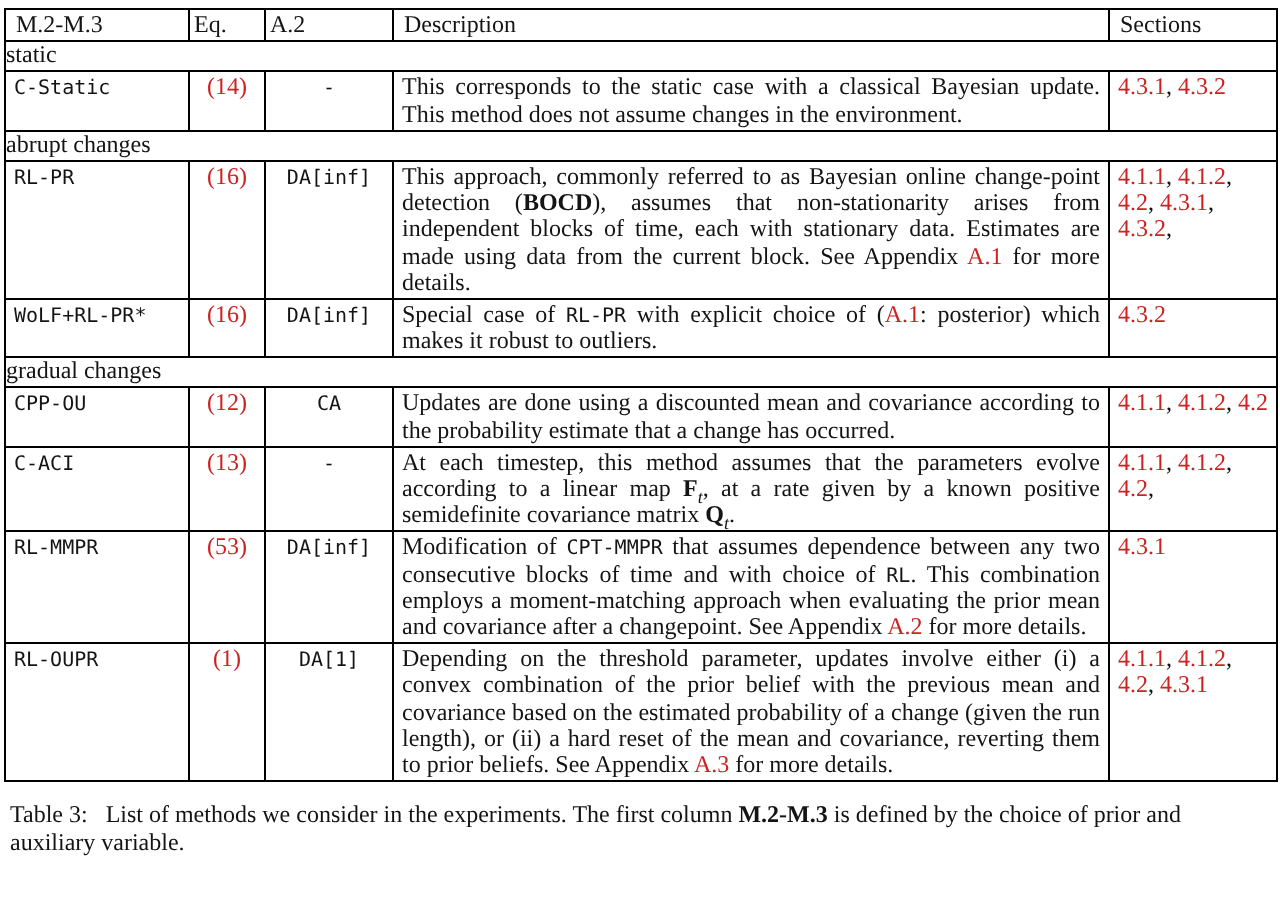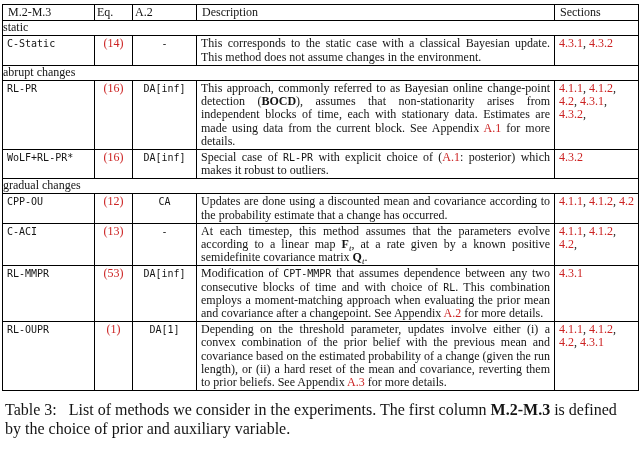--- a/index.html
+++ b/index.html
@@ -44,21 +44,21 @@
 
   .seg-code { font-family: "DejaVu Sans Mono", "Liberation Mono", monospace; font-size: 10px; }
   .seg-link { color: var(--link-color, #cc2222); cursor: pointer; }
   .seg-bold { font-weight: bold; }
   .seg-math b { font-weight: bold; font-style: normal; }
   .seg-math sub { font-size: 9px; line-height: 0; }
   .seg-math sub i { font-style: italic; }
 
   .caption {
     margin: 9px 5px 0 5px;
-    font-size: 16px; line-height: 1.2;
+    font-size: 12px; line-height: 1.2;
   }
 </style>
 </head>
 <body>
 
 <div class="page">
   <table class="methods">
     <colgroup>
       <col class="c1">
         <col class="c2">

